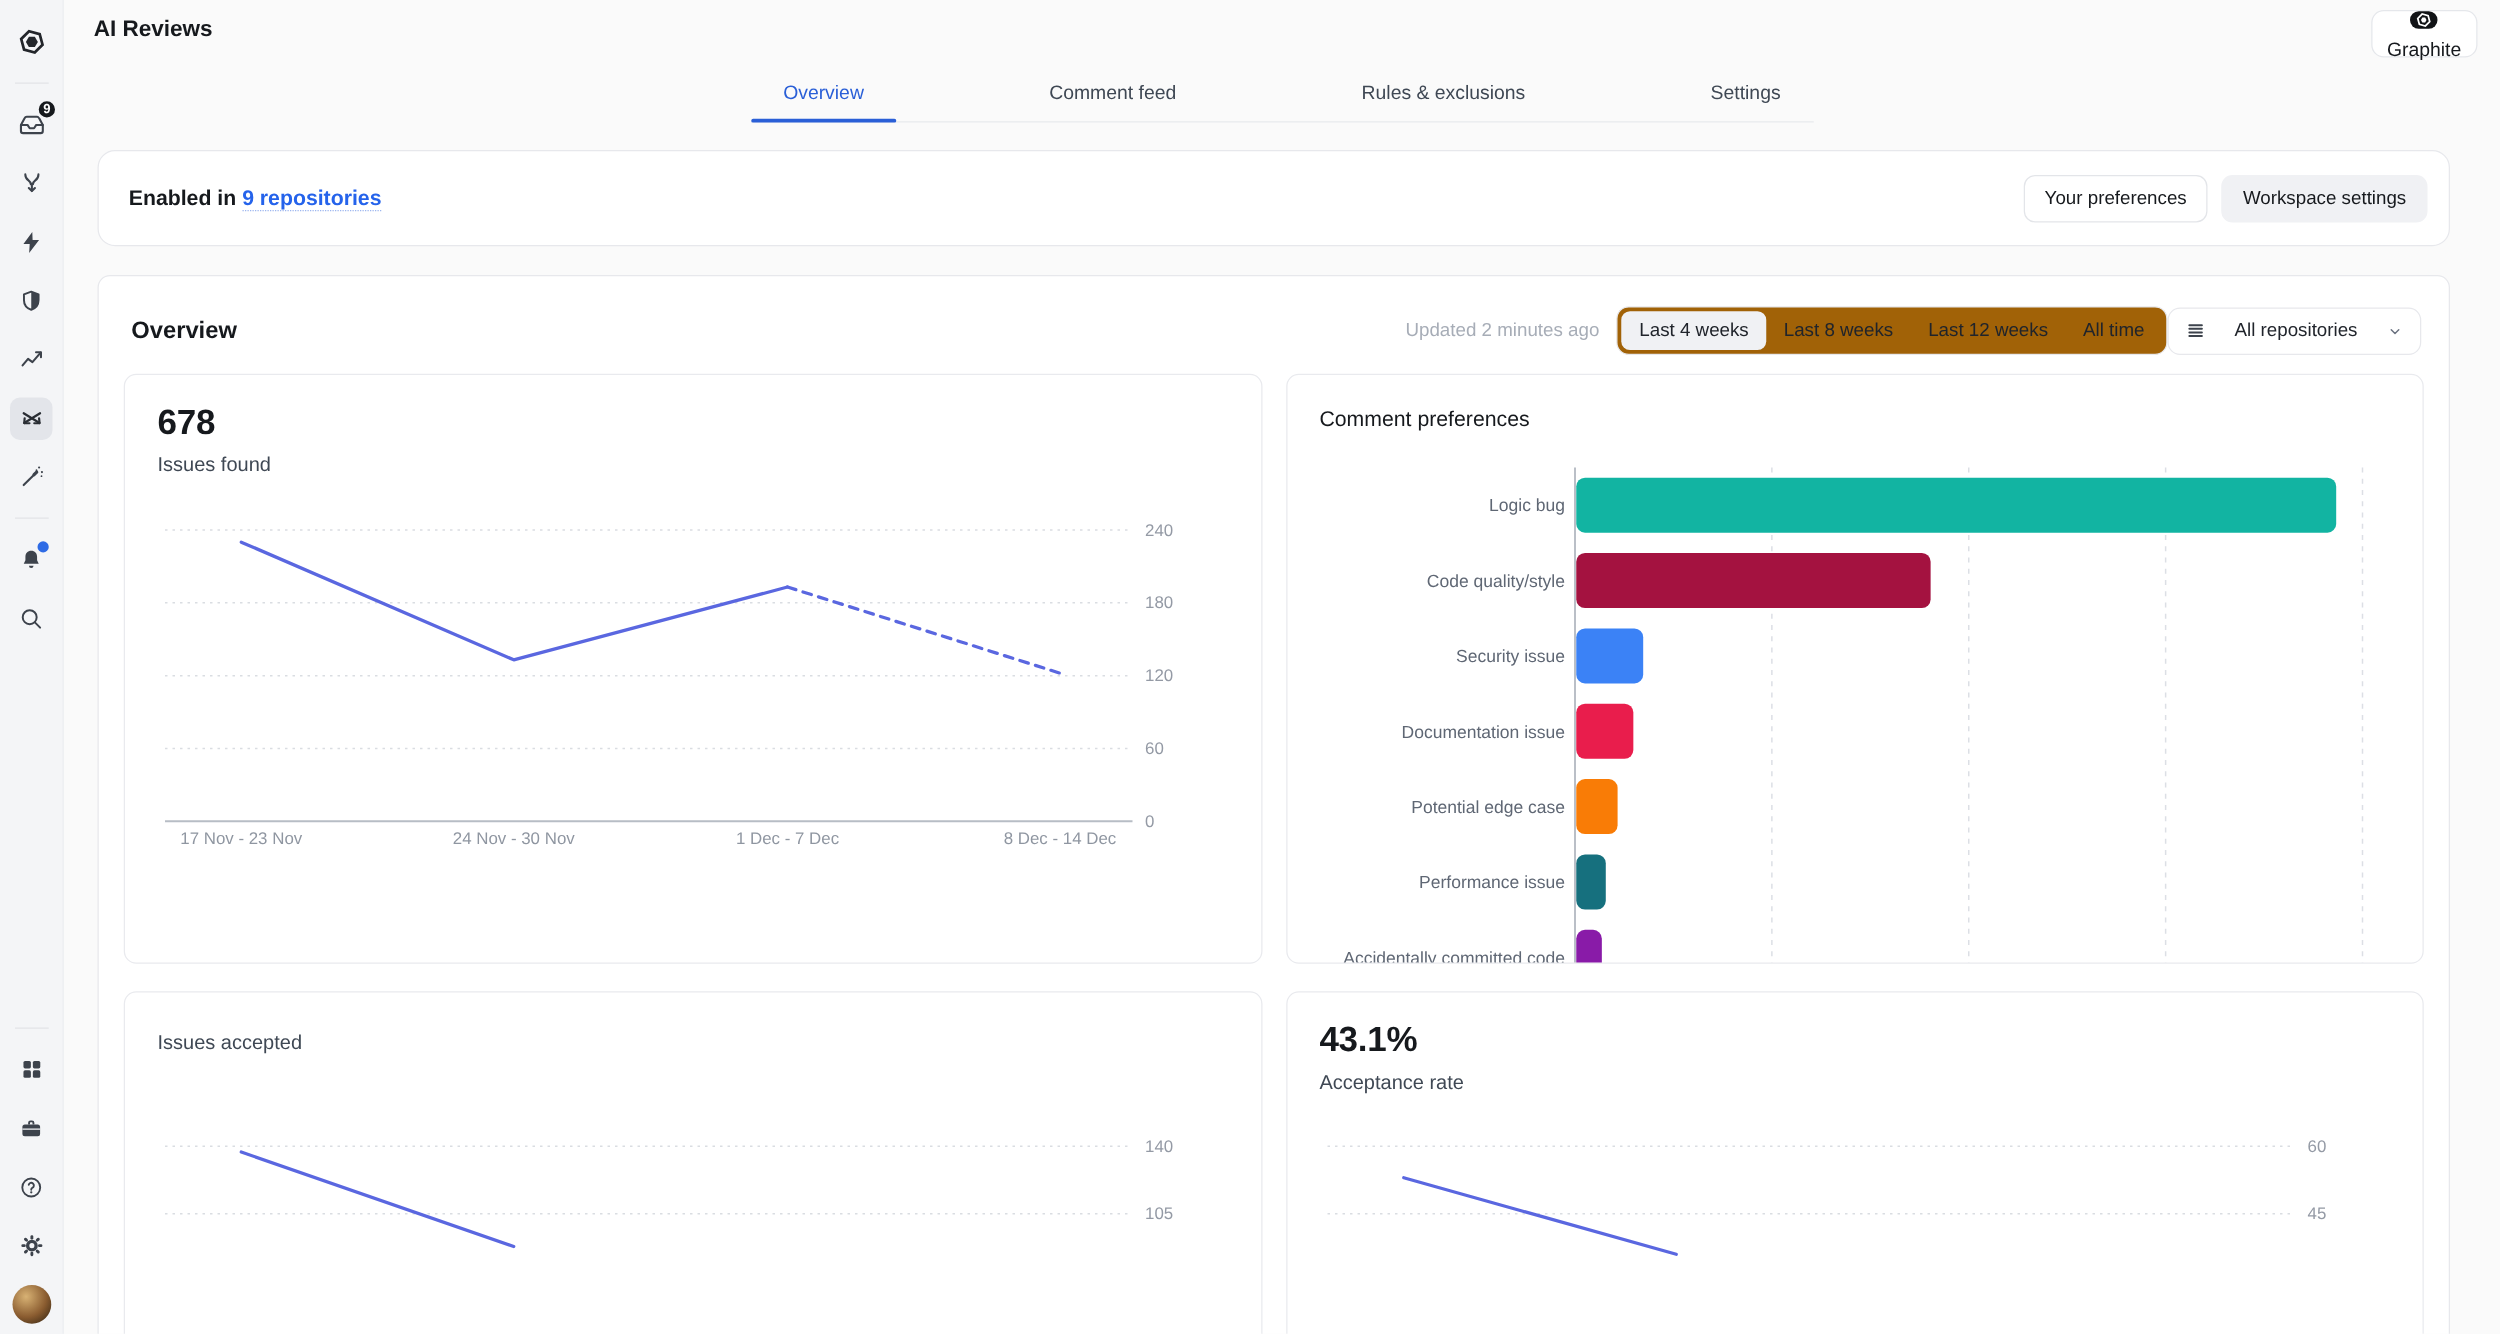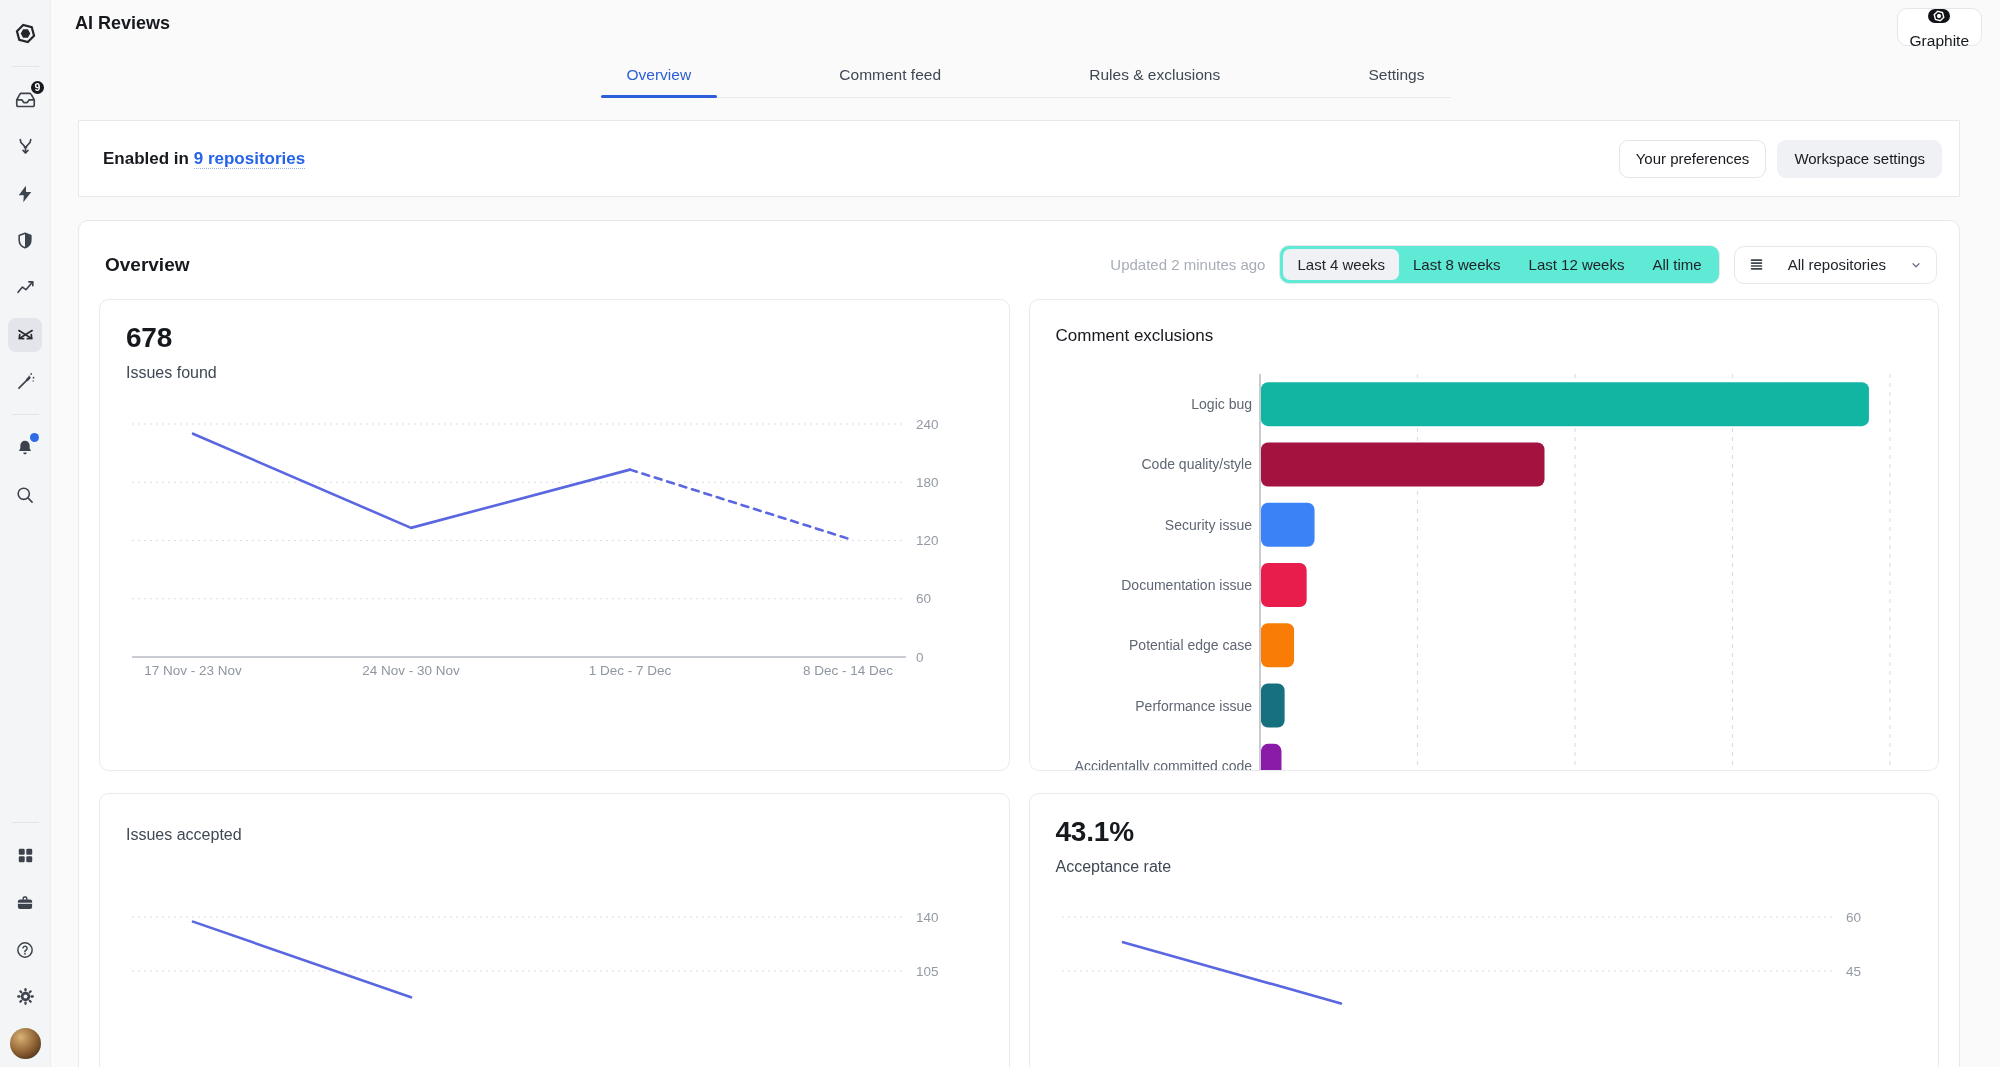--- a/index.html
+++ b/index.html
@@ -39,40 +39,40 @@
   .tabs { width:850px; margin:0 auto; display:flex; justify-content:space-between;
         border-bottom:1px solid #e8eaed; height:46px; }
   .tab { position:relative; display:flex; align-items:center; padding:0 26px;
         font-size:15.5px; color:#3f4854; cursor:pointer; }
   .tab.act { color:#2a5fd7; font-weight:500; }
   .tab.act::after { content:""; position:absolute; left:0; right:0; bottom:-1px;
         height:3px; border-radius:3px; background:#2a5fd7; }
 
   
   .banner { margin:22px 40px 0 27px; height:77px; background:#fff;
-        border:1px solid #e7e8ec; border-radius:1px; display:flex; align-items:center;
+        border:1px solid #e7e8ec; border-radius:14px; display:flex; align-items:center;
         padding:0 17px 0 24px; }
   .banner .txt { font-size:17px; font-weight:700; color:#16191d; }
   .banner a { color:#2563eb; text-decoration:none; border-bottom:1.5px dotted #9db6ef;
         font-weight:700; cursor:pointer; }
   .banner .grow { flex:1; }
   .btn { height:38px; display:flex; align-items:center; padding:0 16px; font-size:15px;
         font-weight:500; border-radius:9px; cursor:pointer; color:#16191d; }
   .btn.ghost { background:#fff; border:1px solid #e3e5e9; }
   .btn.soft  { background:#f0f1f4; border:1px solid #f0f1f4; margin-left:11px; }
 
   
   .panel { margin:23px 40px 0 27px; background:#fff; border:1px solid #e7e8ec;
         border-radius:10px; padding:24px 20px; height:1300px; }
   .toolbar { display:flex; align-items:center; padding:0 2px 0 6px; }
   .toolbar h2 { font-size:19px; font-weight:700; color:#16191d; }
   .toolbar .grow { flex:1; }
   .updated { font-size:15px; color:#a7adb7; margin-right:14px; }
-  .seg { display:flex; background:#5eead4; border:1px solid #e7e8ec; border-radius:10px;
-        padding:3px; margin-right:14px; }
+  .seg { display:flex; background:#a16207; border:1px solid #e7e8ec; border-radius:10px;
+        padding:3px; }
   .seg .opt { padding:7px 14px; font-size:15px; color:#20242b; border-radius:7px; cursor:pointer; }
   .seg .opt.sel { background:#f0f1f4; }
   .repo { display:flex; align-items:center; gap:24px; border:1px solid #e7e8ec;
         border-radius:10px; padding:0 14px; height:38px; background:#fff;
         font-size:15px; color:#20242b; cursor:pointer; }
 
   .grid { margin-top:15px; display:grid; grid-template-columns:1fr 1fr; gap:22px 19px; }
   .card { position:relative; background:#fff; border:1px solid #e9eaee; border-radius:10px;
         height:472px; padding:22px 26px; overflow:hidden; }
   .big { font-size:28px; font-weight:700; color:#16191d; letter-spacing:-0.2px; }
@@ -290,21 +290,21 @@
             <text x="93" y="375" class="xlab" text-anchor="middle">17 Nov - 23 Nov</text>
             <text x="311" y="375" class="xlab" text-anchor="middle">24 Nov - 30 Nov</text>
             <text x="530" y="375" class="xlab" text-anchor="middle">1 Dec - 7 Dec</text>
             <text x="748" y="375" class="xlab" text-anchor="middle">8 Dec - 14 Dec</text>
             <polyline fill="none" stroke="#5a67e0" stroke-width="2.6" stroke-linecap="round" stroke-linejoin="round" points="93,133.70833333333334 311,227.87916666666666 530,169.62916666666666"></polyline>
             <polyline fill="none" stroke="#5a67e0" stroke-width="2.6" stroke-linecap="round" stroke-linejoin="round" stroke-dasharray="7 6" points="530,169.62916666666666 748,238.55833333333334"></polyline>
           </svg>
       </div>
 
       <div class="card">
-        <div class="ctitle">Comment exclusions</div>
+        <div class="ctitle">Comment preferences</div>
         <svg class="chart" width="911" height="558">
             <text x="230" y="516" class="tick" text-anchor="middle">0</text>
             <line x1="387.5" x2="387.5" y1="74" y2="496" stroke="#dcdfe5" stroke-width="1.2" stroke-dasharray="4 5"></line>
             <text x="387.5" y="516" class="tick" text-anchor="middle">100</text>
             <line x1="545" x2="545" y1="74" y2="496" stroke="#dcdfe5" stroke-width="1.2" stroke-dasharray="4 5"></line>
             <text x="545" y="516" class="tick" text-anchor="middle">200</text>
             <line x1="702.5" x2="702.5" y1="74" y2="496" stroke="#dcdfe5" stroke-width="1.2" stroke-dasharray="4 5"></line>
             <text x="702.5" y="516" class="tick" text-anchor="middle">300</text>
             <line x1="860" x2="860" y1="74" y2="496" stroke="#dcdfe5" stroke-width="1.2" stroke-dasharray="4 5"></line>
             <text x="860" y="516" class="tick" text-anchor="middle">400</text>

